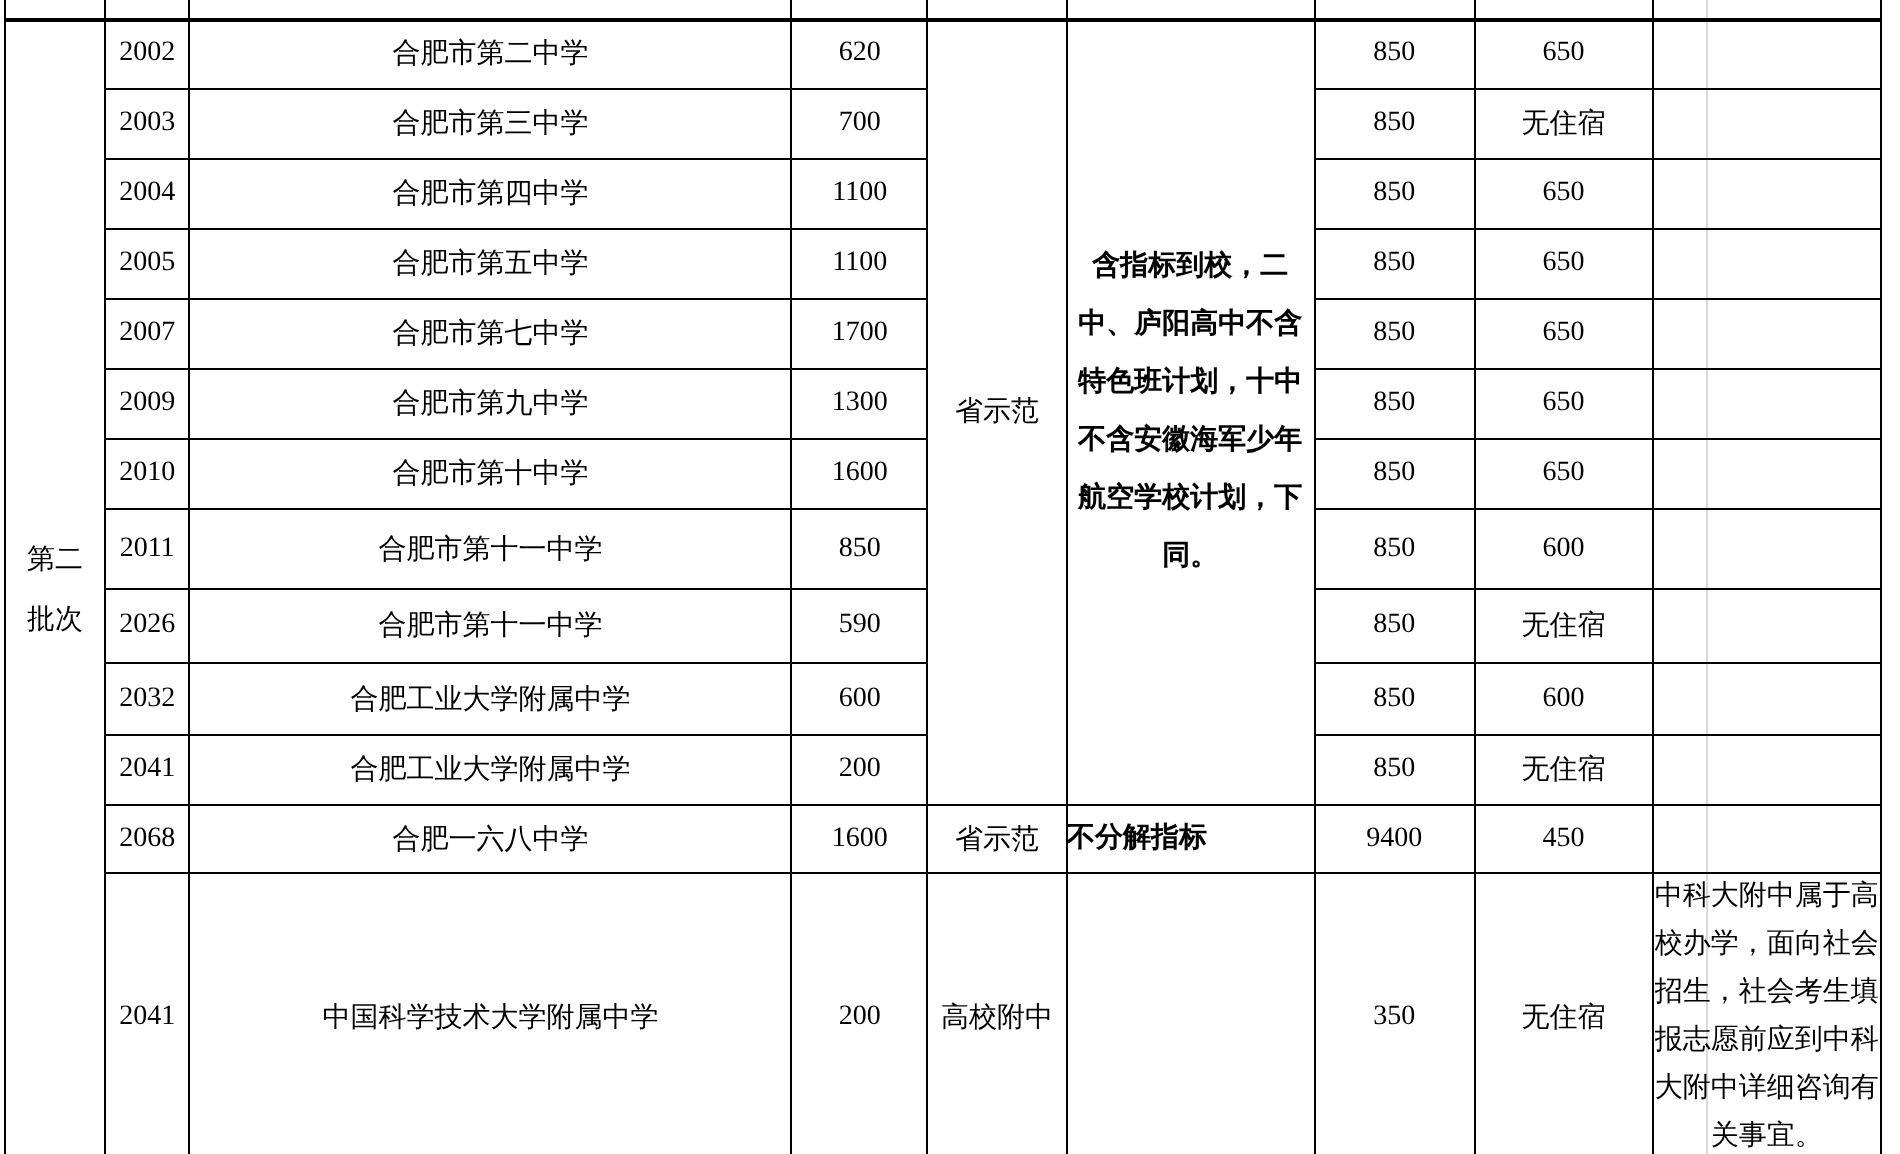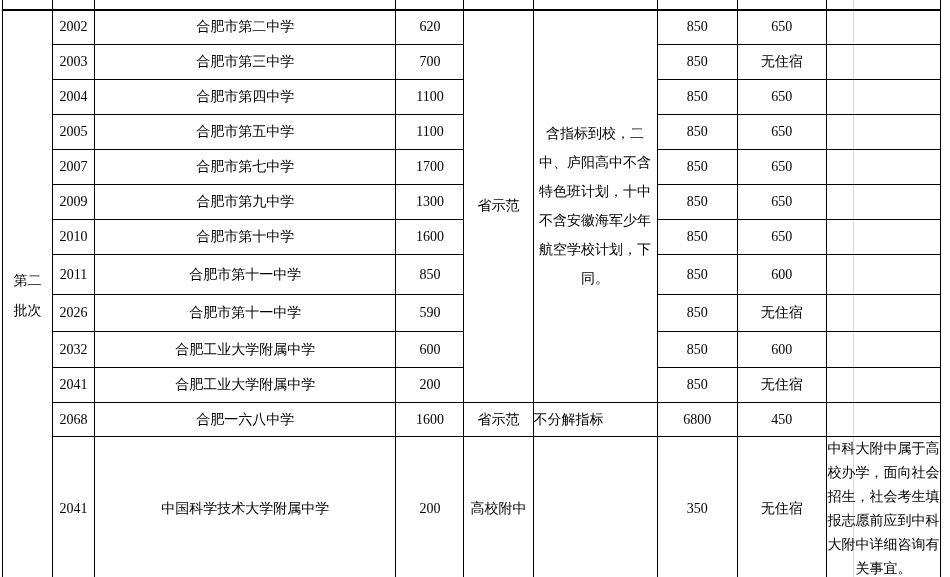--- a/index.html
+++ b/index.html
@@ -46,20 +46,21 @@
     font-size: 15px;
     line-height: 30px;
   }
   td.c-school { font-size: 14px; }
   td.c-note {
     border-left-width: 2px;
     text-align: justify;
     font-size: 15px;
     line-height: 29px;
     padding: 0 2px;
+    font-weight: bold;
   }
   td.c-remark {
     border-right-width: 2px;
     text-align: justify;
     font-size: 11px;
     line-height: 24px;
     padding: 2px 1px;
   }
 </style>
 </head>
@@ -196,21 +197,21 @@
       <td>无住宿</td>
       <td class="c-remark"></td>
     </tr>
 
     <tr style="height:34px">
       <td>2068</td>
       <td class="c-school">合肥一六八中学</td>
       <td>1600</td>
       <td>省示范</td>
       <td class="c-note" style="text-align:left">不分解指标</td>
-      <td>6800</td>
+      <td>9400</td>
       <td>450</td>
       <td class="c-remark"></td>
     </tr>
 
     <tr style="height:131px">
       <td>2041</td>
       <td class="c-school">中国科学技术大学附属中学</td>
       <td>200</td>
       <td>高校附中</td>
       <td class="c-note"></td>

